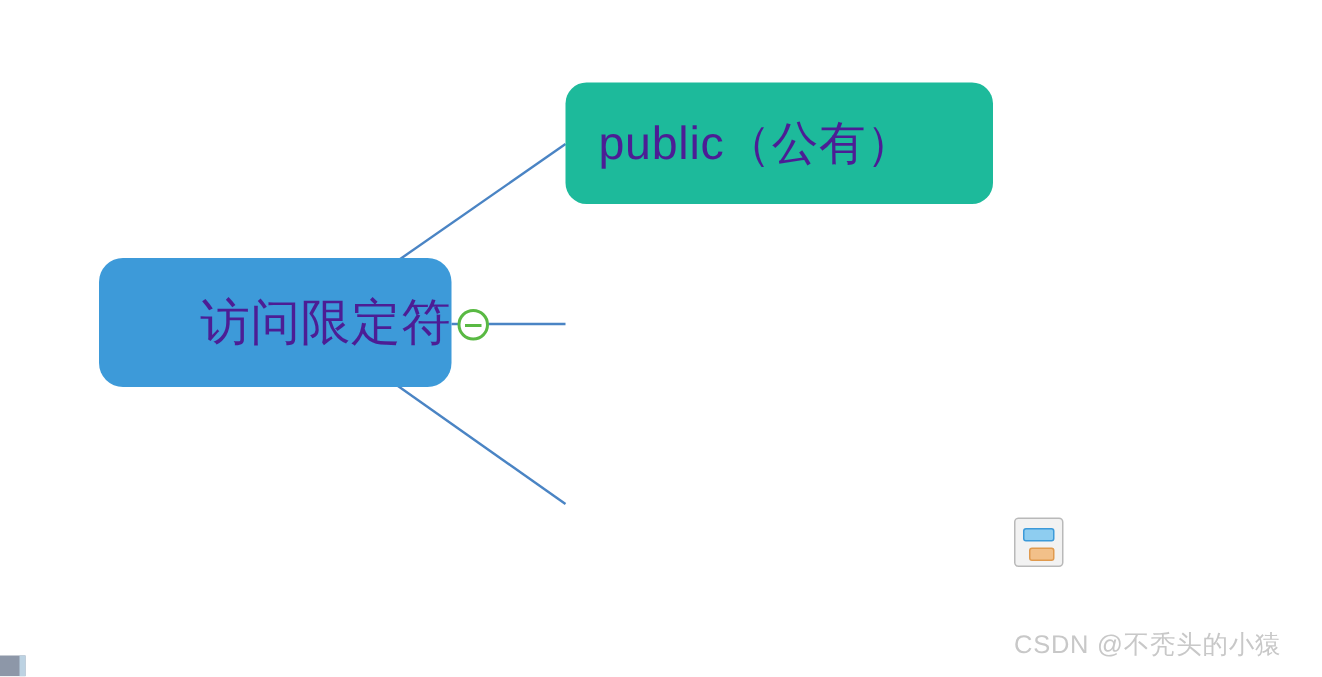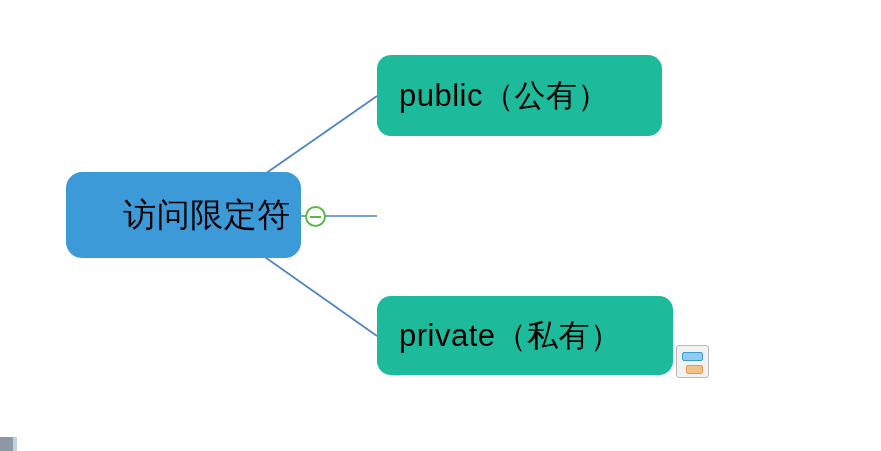--- a/index.html
+++ b/index.html
@@ -24,32 +24,32 @@
     top: 0;
     width: 881px;
     height: 451px;
   }
   .node {
     position: absolute;
     display: flex;
     align-items: center;
     box-sizing: border-box;
     border-radius: 14px;
-    color: #000000;
+    color: #4c1d95;
     white-space: nowrap;
     letter-spacing: 0.5px;
   }
   .node-root {
     left: 66px;
     top: 172px;
     width: 235px;
     height: 86px;
     background: #3d9ad9;
     border-radius: 16px;
-    justify-content: center;
+    justify-content: flex-end;
     font-size: 33px;
     padding-left: 47px;
   }
   .node-child {
     background: #1dba9b;
     padding-left: 22px;
     font-size: 31px;
   }
   #node-public {
     left: 377px;
@@ -162,27 +162,25 @@
 
   <div class="node node-root" id="node-root">
     <span class="node-label">访问限定符</span>
   </div>
 
   <div class="node node-child" id="node-public">
     <span class="node-label">public（公有）</span>
   </div>
 
 
-  <div class="node node-child" id="node-private">
-    <span class="node-label">private（私有）</span>
-  </div>
 
   <div id="collapse-toggle"></div>
 
   <div id="layout-button">
     <span class="bar-top"></span>
     <span class="bar-bottom"></span>
   </div>
 
+  <div id="watermark">CSDN @不秃头的小猿</div>
 
   <div id="scroll-corner-fragment"></div>
 
 </div>
 
 </body></html>

